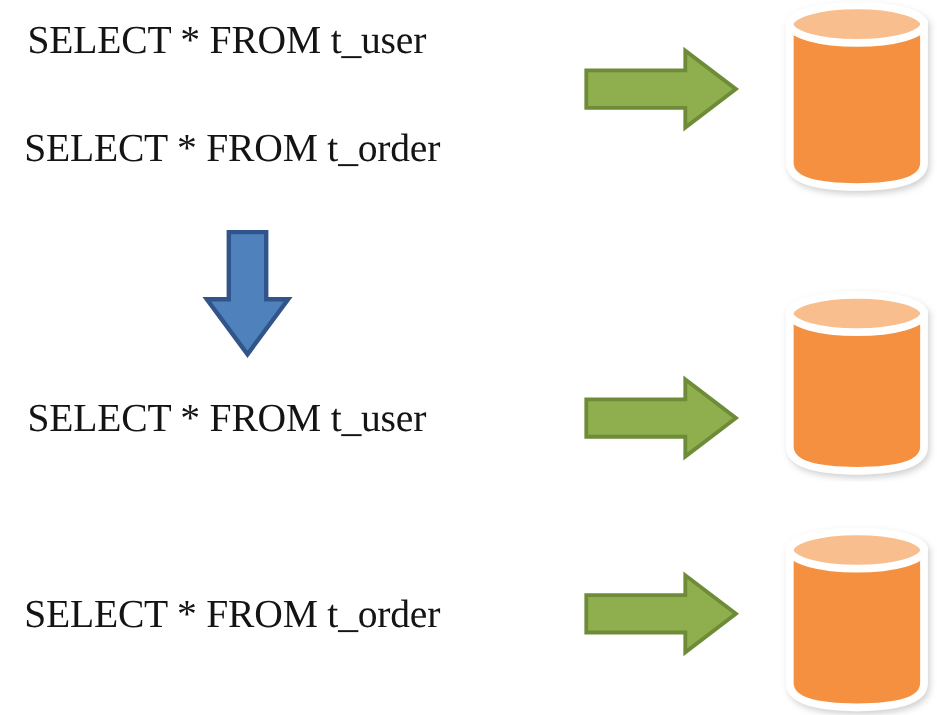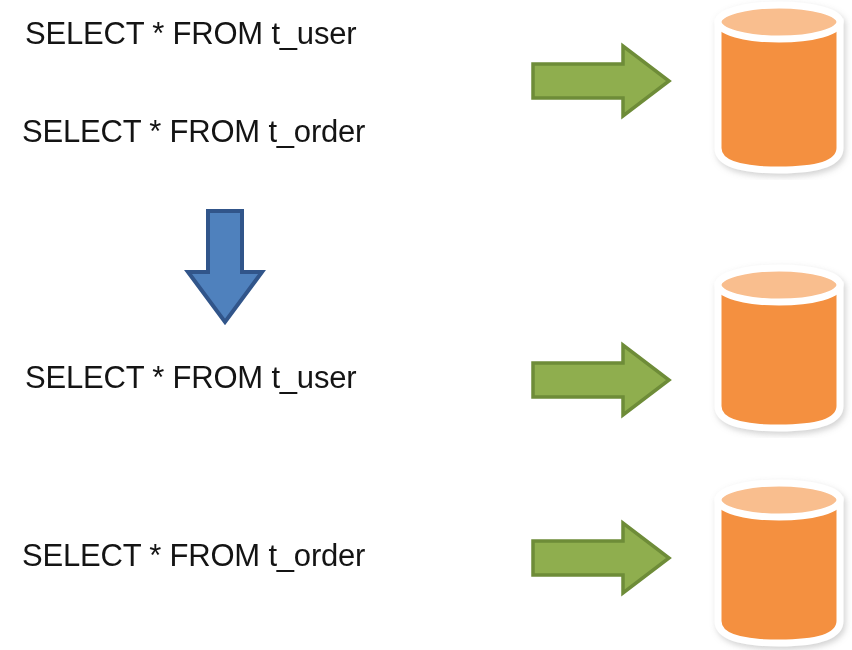--- a/index.html
+++ b/index.html
@@ -13,22 +13,22 @@
   }
   #canvas {
     position: relative;
     width: 852px;
     height: 650px;
     background: #ffffff;
     overflow: hidden;
   }
   .sql-label {
     position: absolute;
-    font-family: Liberation Sans, sans-serif;
-    font-size: 31px;
+    font-family: Liberation Serif, serif;
+    font-size: 36px;
     font-weight: 400;
     color: #141414;
     white-space: nowrap;
     letter-spacing: -0.2px;
     line-height: 1;
   }
   .shape {
     position: absolute;
   }
   .shape svg {

